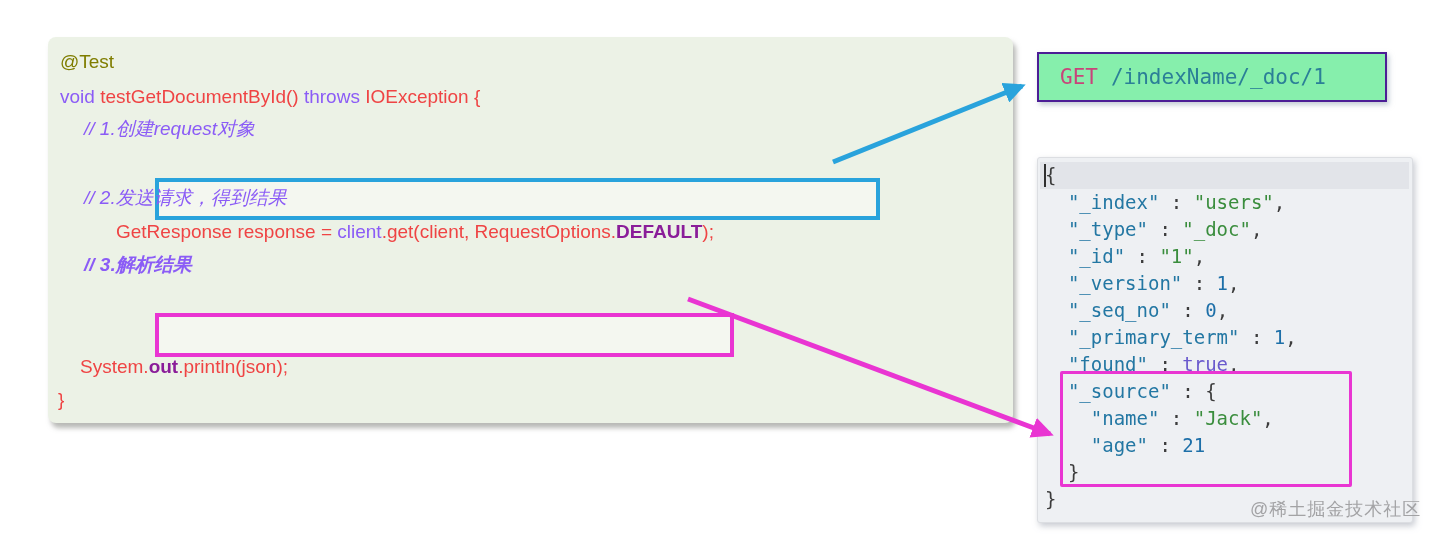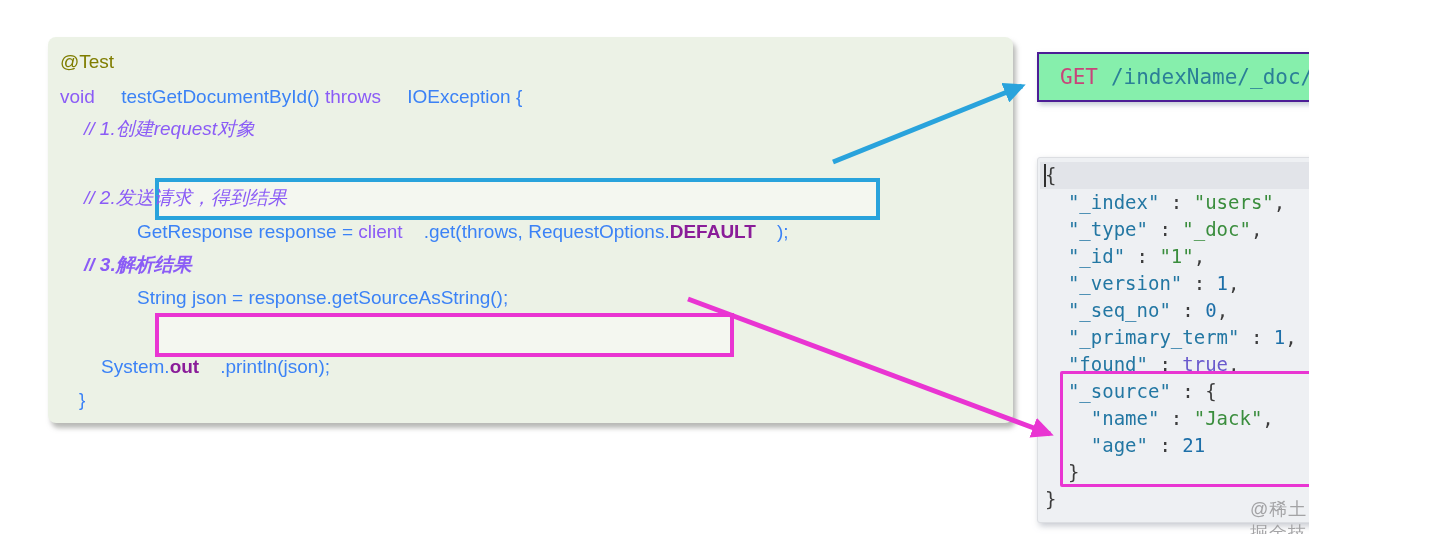--- a/index.html
+++ b/index.html
@@ -1,36 +1,36 @@
 <!DOCTYPE html>
 <html><head>
 <meta charset="utf-8">
 <style>
   html,body{margin:0;padding:0;background:#ffffff;}
   #canvas{
-    position:relative;width:1309px;height:534px;overflow:hidden;
+    position:relative;width:1437px;height:534px;overflow:hidden;
     font-family:"Liberation Sans",sans-serif;background:#ffffff;
   }
 
   
   .code-panel{
     position:absolute;left:48px;top:37px;width:965px;height:386px;
     background:#ecf2e6;border-radius:8px;
     box-shadow:3px 5px 5px rgba(125,128,122,.55);
   }
   .code-line{
     position:absolute;white-space:pre;font-size:19px;line-height:22px;
     color:#1b1b1b;z-index:2;
   }
   .tk-ann{color:#7f7d00;}
   .tk-kw{color:#8b5cf6;font-weight:normal;}
   .tk-str{color:#1e9114;font-weight:bold;}
   .tk-mem{color:#8a1d99;font-weight:bold;}
   .tk-cm{color:#8b5cf6;font-style:italic;}
-  .tk-pl{color:#3b82f6;margin-left:21px;}
+  .tk-pl{color:#ef4444;}
 
   .hl-box{position:absolute;z-index:1;background:#f4f7f0;}
   .hl-blue{left:107px;top:141px;width:717px;height:34px;border:4px solid #29a3dc;}
   .hl-magenta-code{left:107px;top:276px;width:571px;height:36px;border:4px solid #e935d2;}
 
   
   .get-box{
     position:absolute;left:1037px;top:52px;width:346px;height:46px;
     background:#86efac;border:2px solid #4c1d95;
     box-shadow:2px 3px 5px rgba(165,178,192,.65);
@@ -86,25 +86,24 @@
 
   <div class="code-line" style="left:60px;top:51px;"><span class="tk-ann">@Test</span></div>
 
   <div class="code-line" style="left:60px;top:86px;"><span class="tk-kw">void</span><span class="tk-pl"> testGetDocumentById() </span><span class="tk-kw">throws</span><span class="tk-pl"> IOException {</span></div>
 
   <div class="code-line" style="left:84px;top:118px;"><span class="tk-cm">// 1.创建request对象</span></div>
 
 
   <div class="code-line" style="left:84px;top:187px;"><span class="tk-cm">// 2.发送请求，得到结果</span></div>
 
-  <div class="code-line" style="left:116px;top:221px;"><span class="tk-pl">GetResponse response = </span><span class="tk-kw">client</span><span class="tk-pl">.get(throws, RequestOptions.</span><span class="tk-mem">DEFAULT</span><span class="tk-pl">);</span></div>
+  <div class="code-line" style="left:116px;top:221px;"><span class="tk-pl">GetResponse response = </span><span class="tk-kw">client</span><span class="tk-pl">.get(client, RequestOptions.</span><span class="tk-mem">DEFAULT</span><span class="tk-pl">);</span></div>
 
   <div class="code-line" style="left:84px;top:254px;font-weight:bold;"><span class="tk-cm">// 3.解析结果</span></div>
 
-  <div class="code-line" style="left:116px;top:287px;"><span class="tk-pl">String json = response.getSourceAsString();</span></div>
 
   <div class="code-line" style="left:80px;top:356px;"><span class="tk-pl">System.</span><span class="tk-mem">out</span><span class="tk-pl">.println(json);</span></div>
 
   <div class="code-line" style="left:58px;top:389px;"><span class="tk-pl">}</span></div>
 
   <div class="get-box">
     <div class="line"><span class="http-method">GET</span><span class="http-path">/indexName/_doc/1</span></div>
   </div>
 
   <div class="json-panel">

